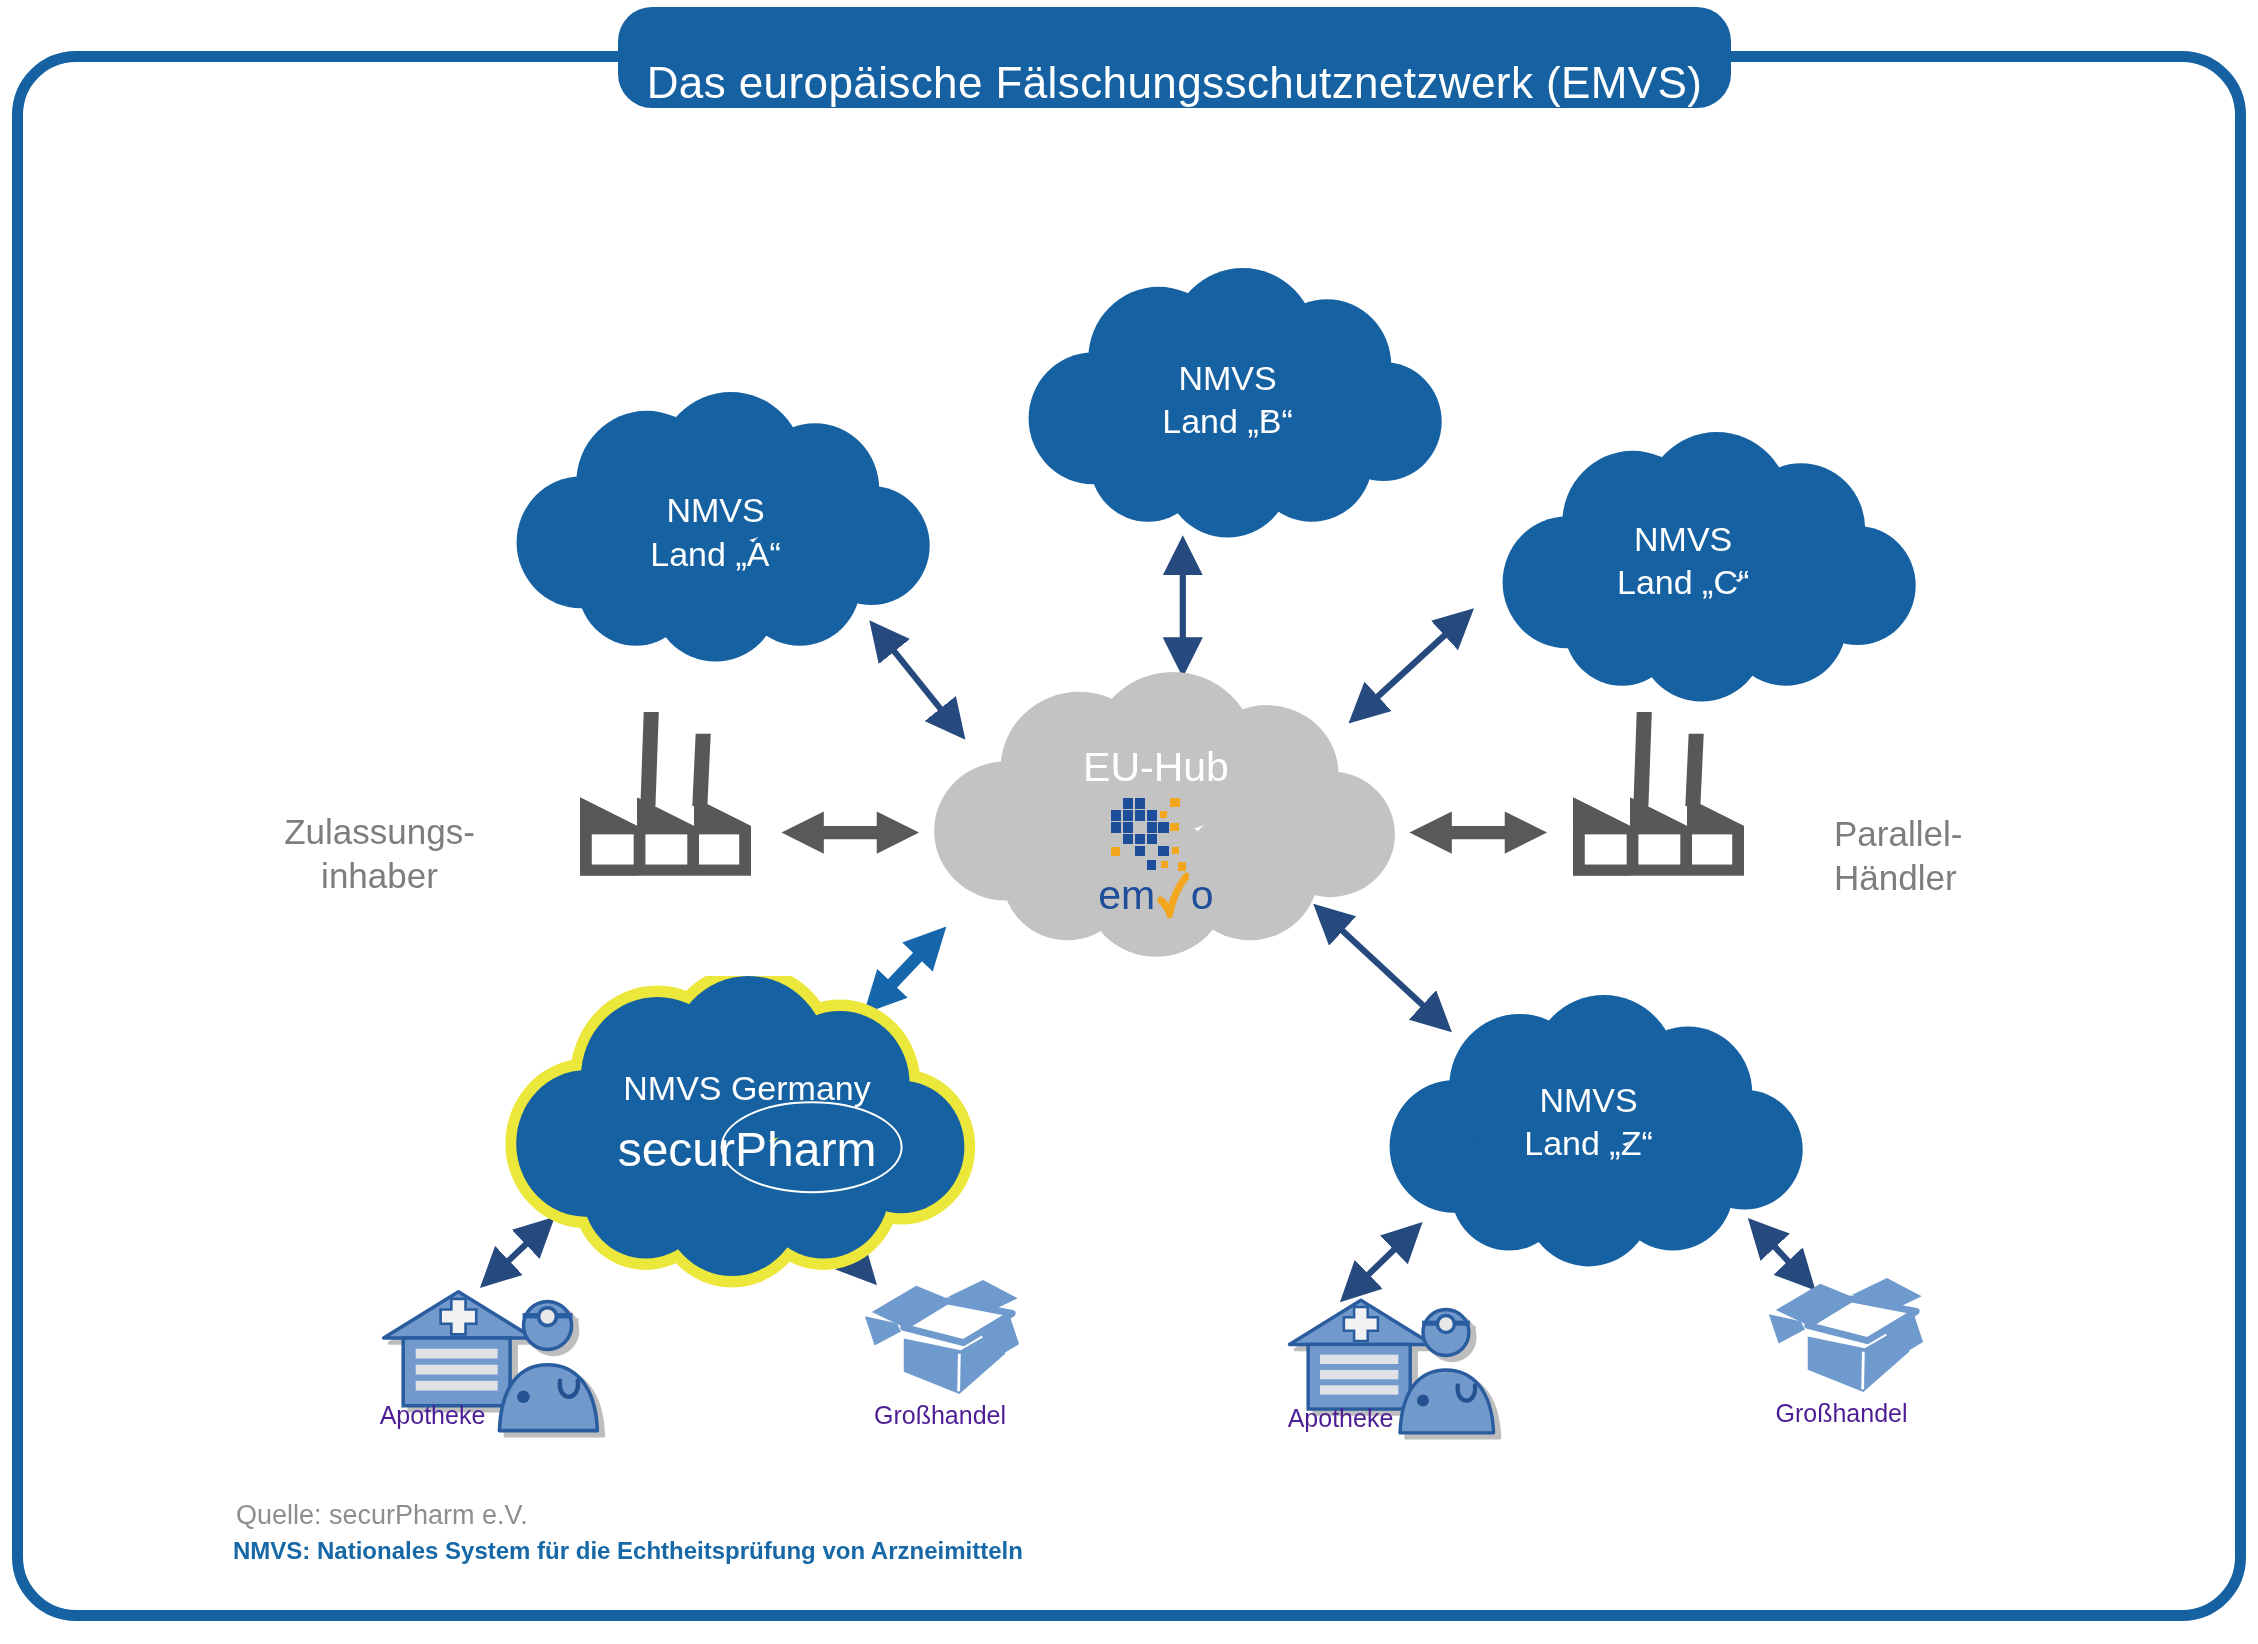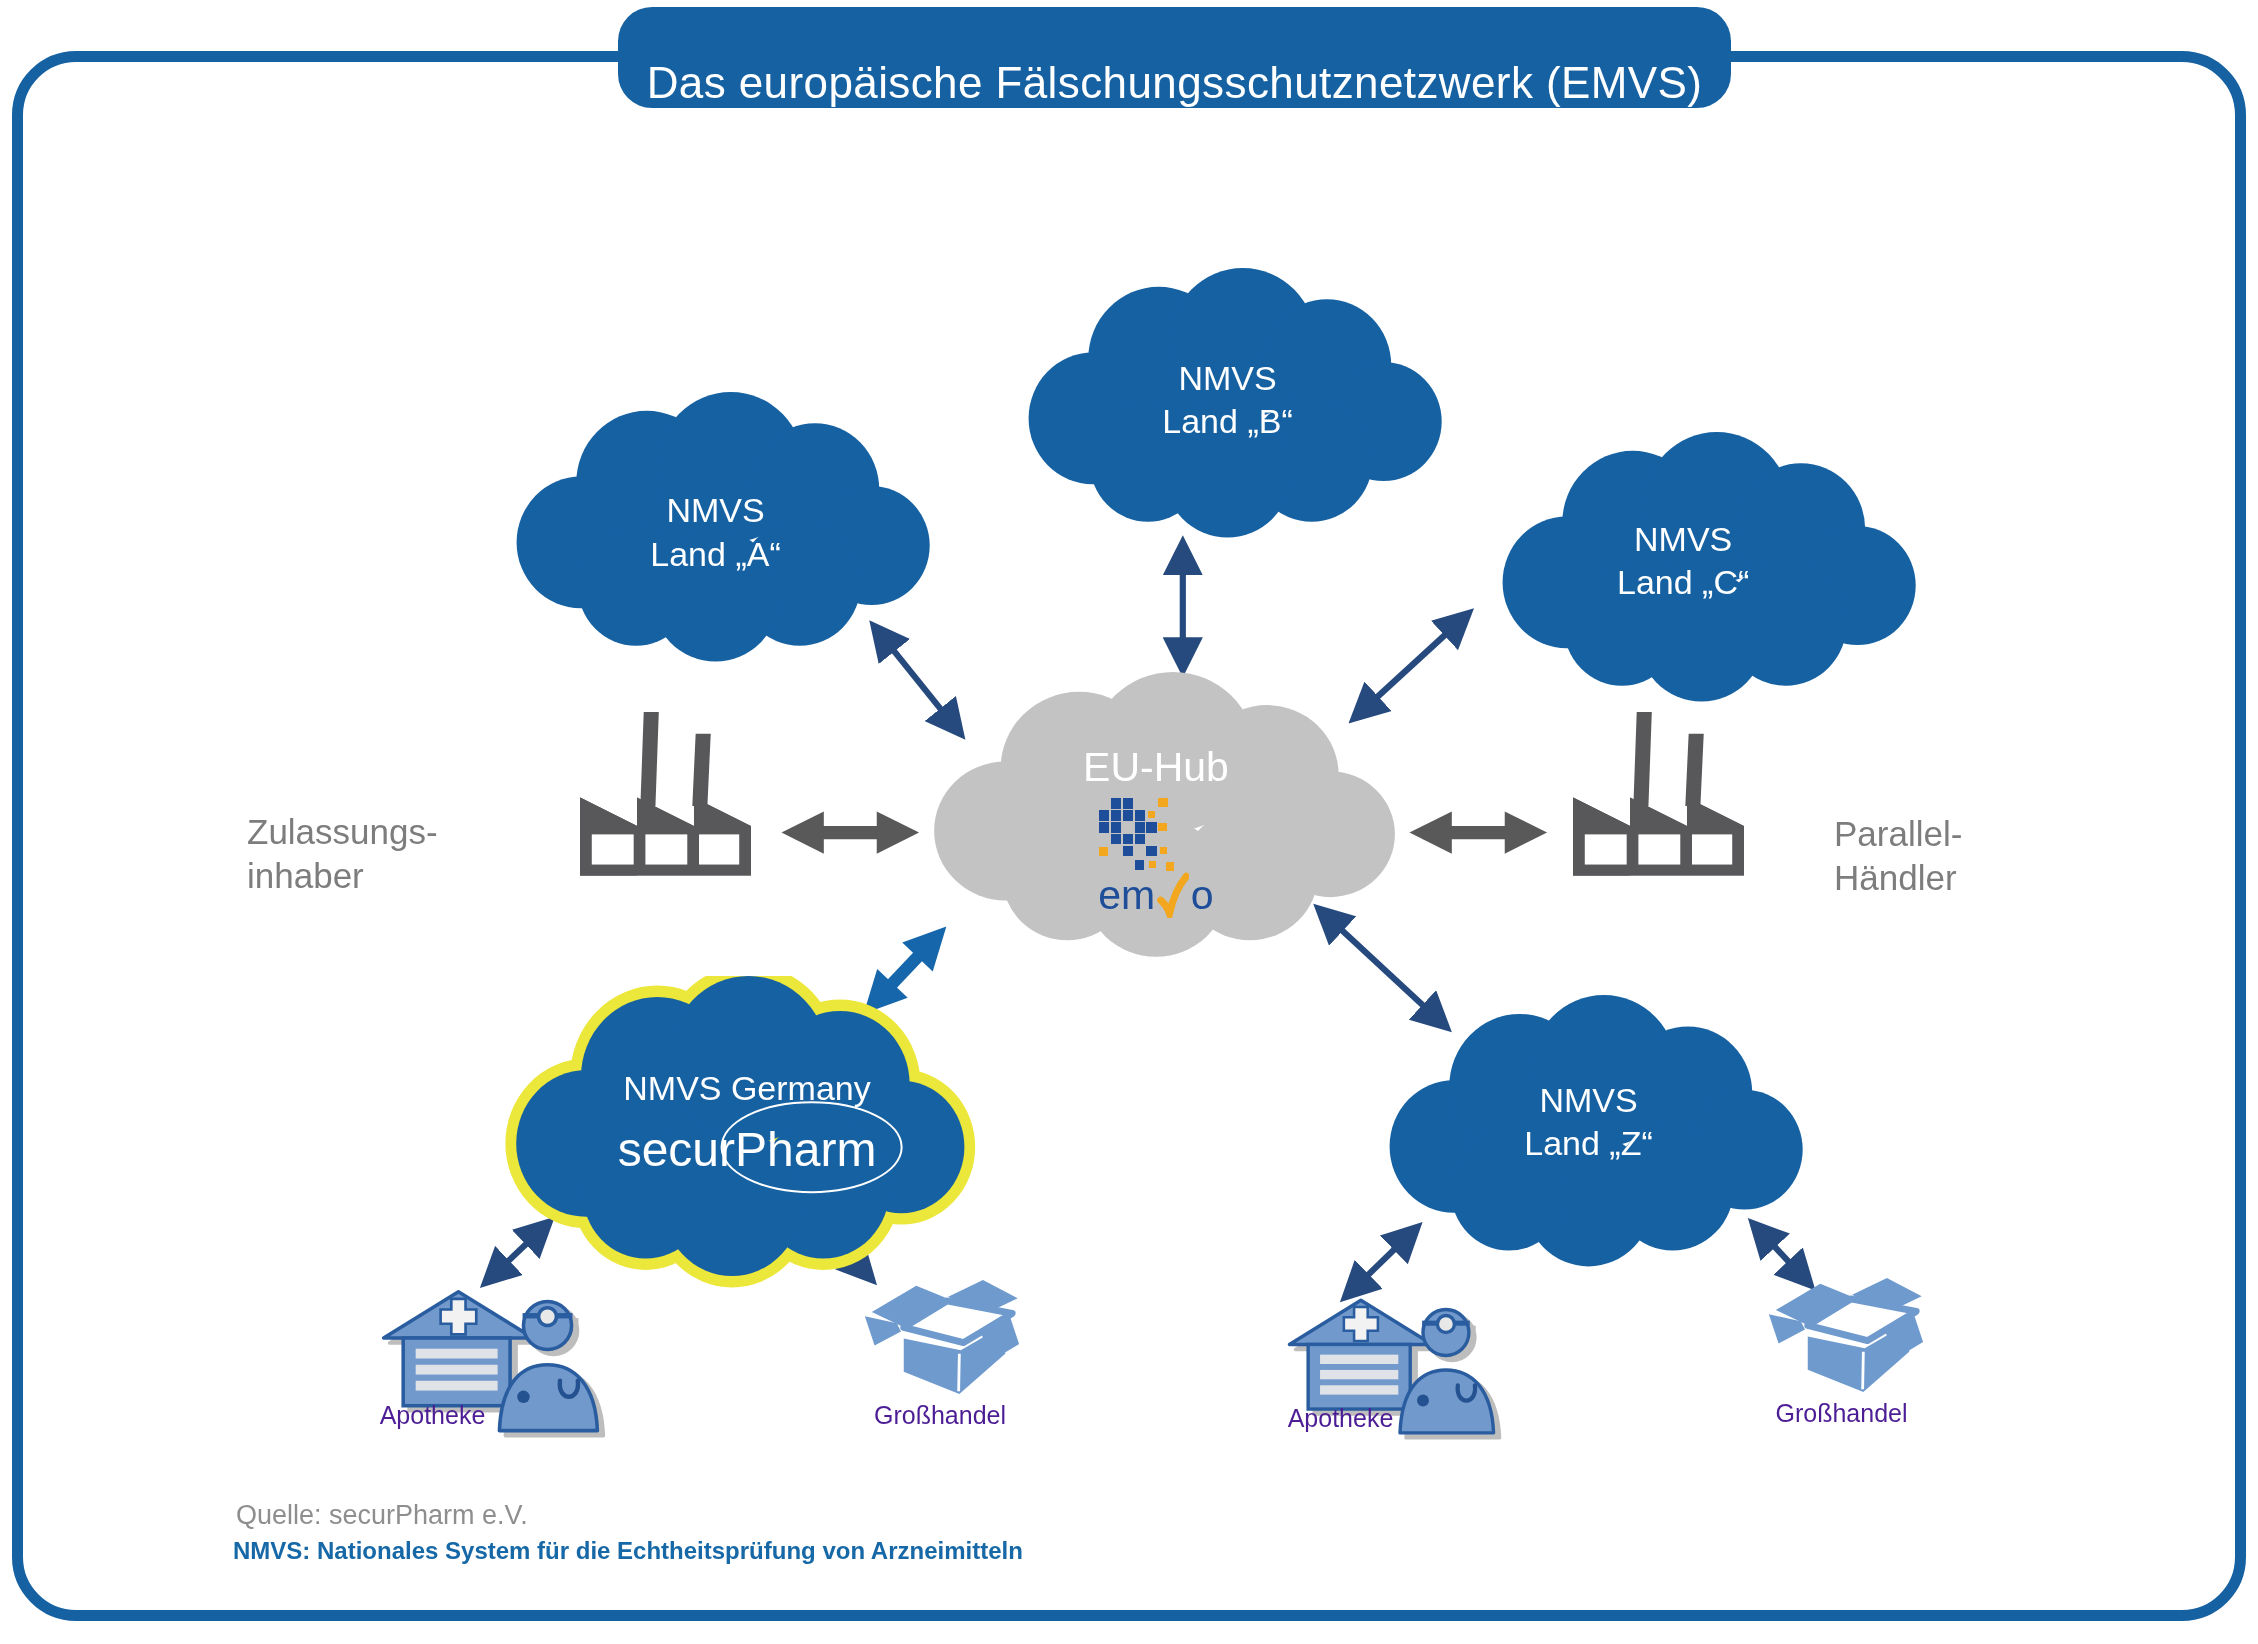--- a/index.html
+++ b/index.html
@@ -28,33 +28,33 @@
   .cloud-text{
     position:absolute;left:50%;transform:translate(-50%,-50%);
     color:#ffffff;font-size:34px;line-height:1.28;text-align:center;white-space:nowrap;
   }
   
   .hub-content{
     position:absolute;left:50%;top:53%;transform:translate(-50%,-50%);
     display:flex;flex-direction:column;align-items:center;
   }
   .hub-title{color:#ffffff;font-size:41px;margin-bottom:7px;}
-  .emvo{display:flex;flex-direction:column;align-items:flex-start;}
+  .emvo{display:flex;flex-direction:column;align-items:center;}
   .emvo-word{display:flex;align-items:flex-end;color:#1e4e99;font-size:41px;line-height:1;}
   .emvo-word .check{margin:0 1.8px -1.8px 1.8px;}
   
   .securpharm{display:flex;justify-content:center;color:#ffffff;font-size:48px;margin-top:8.8px;white-space:nowrap;}
   .pharm-wrap{position:relative;display:inline-block;}
   .pharm-ellipse{
     position:absolute;left:-14px;top:-17.6px;right:-26.5px;bottom:-12.4px;
     border:2.6px solid #ffffff;border-radius:50%;
   }
   
   .side-label{position:absolute;color:#7d7d7d;font-size:35px;line-height:1.25;z-index:2;}
-  .side-label.center{text-align:left;}
+  .side-label.center{text-align:center;}
   
   .actor-label{position:absolute;color:#4c1d95;font-size:25px;text-align:center;z-index:2;}
   
   .icon-abs{position:absolute;z-index:2;}
   .shadowed{filter:drop-shadow(6.2px 5.3px 0 #bdbdbd);}
   
   .footer-source{position:absolute;left:236px;top:1500px;color:#8e8e8e;font-size:27px;z-index:2;}
   .footer-note{position:absolute;left:233px;top:1537px;color:#1668a7;font-size:24px;font-weight:bold;z-index:2;}
   
   .arrows{position:absolute;left:0;top:0;width:2258px;height:1644px;z-index:1;pointer-events:none;}

